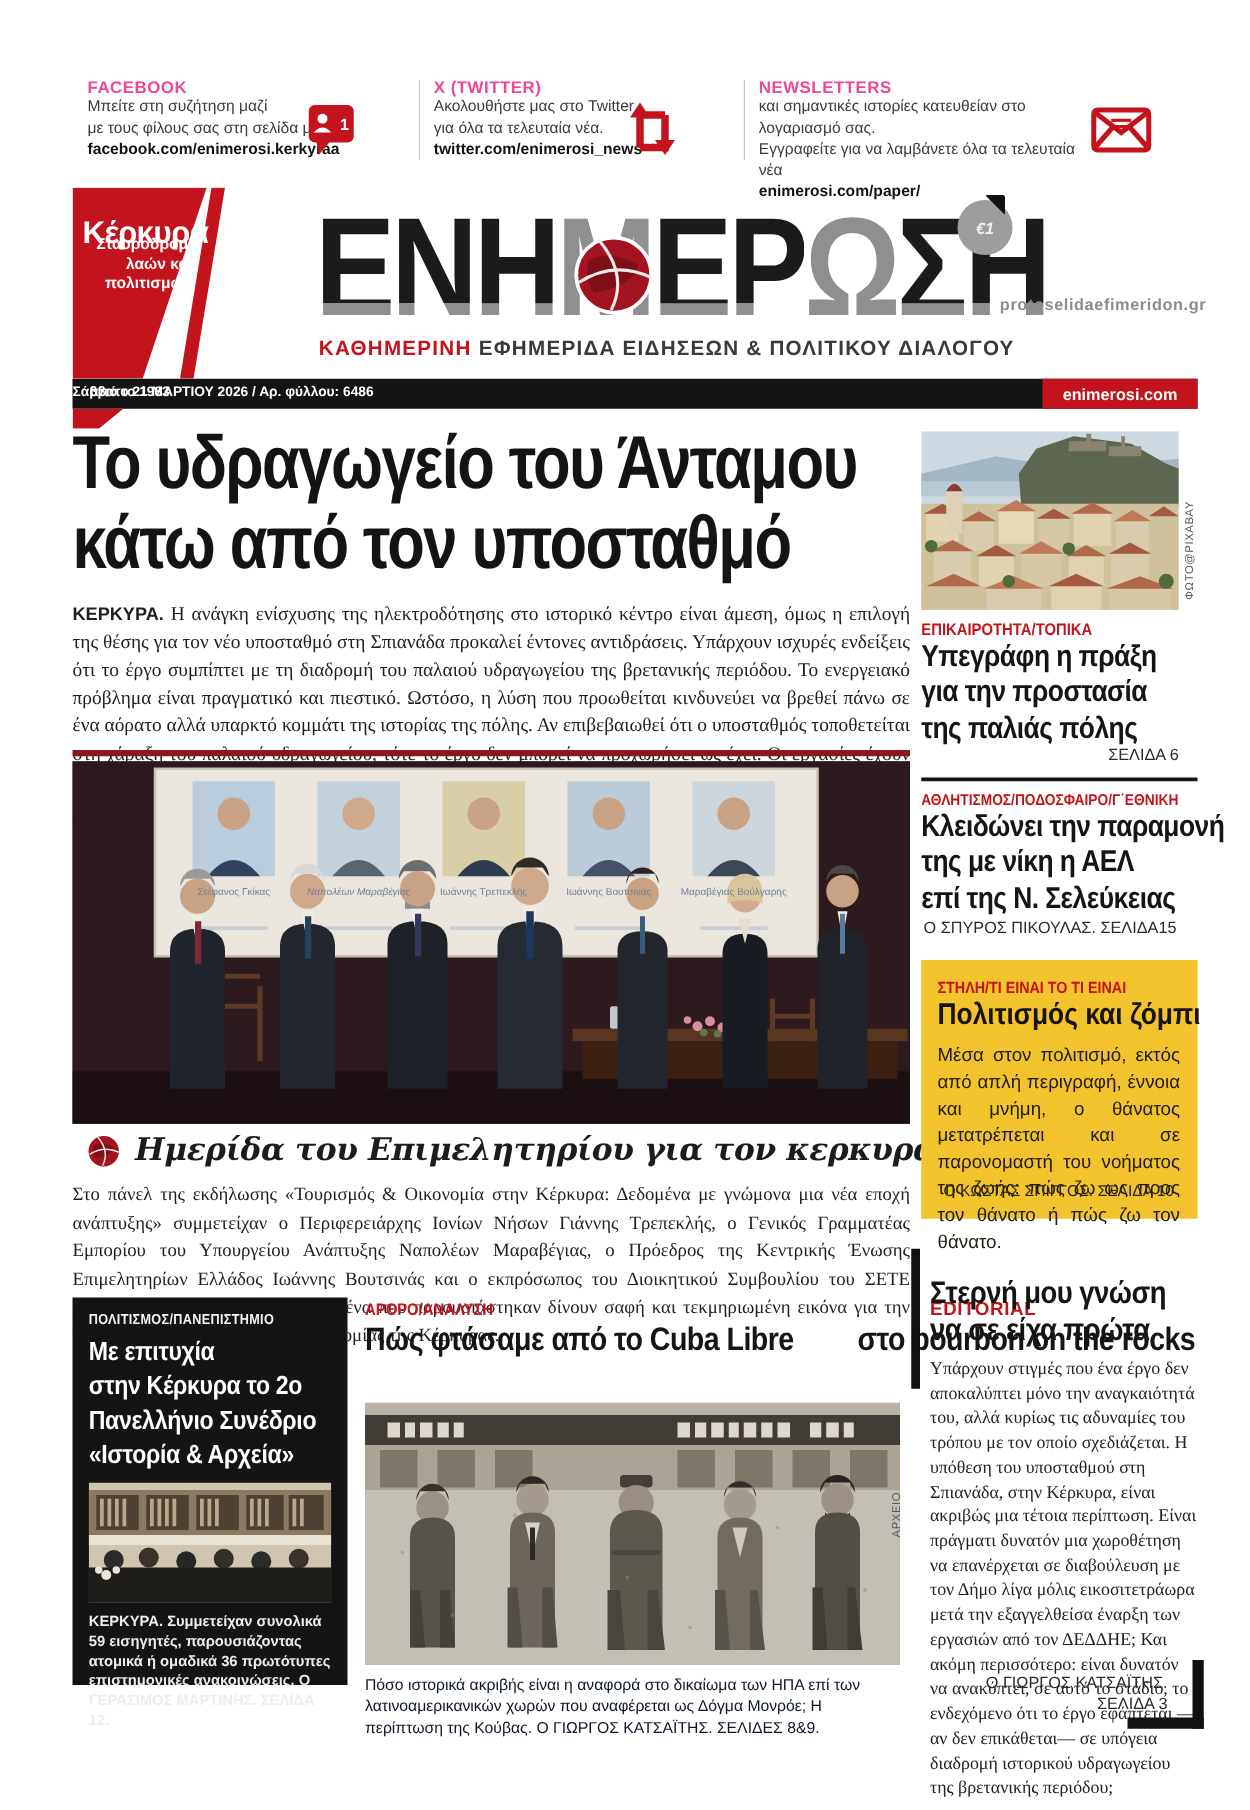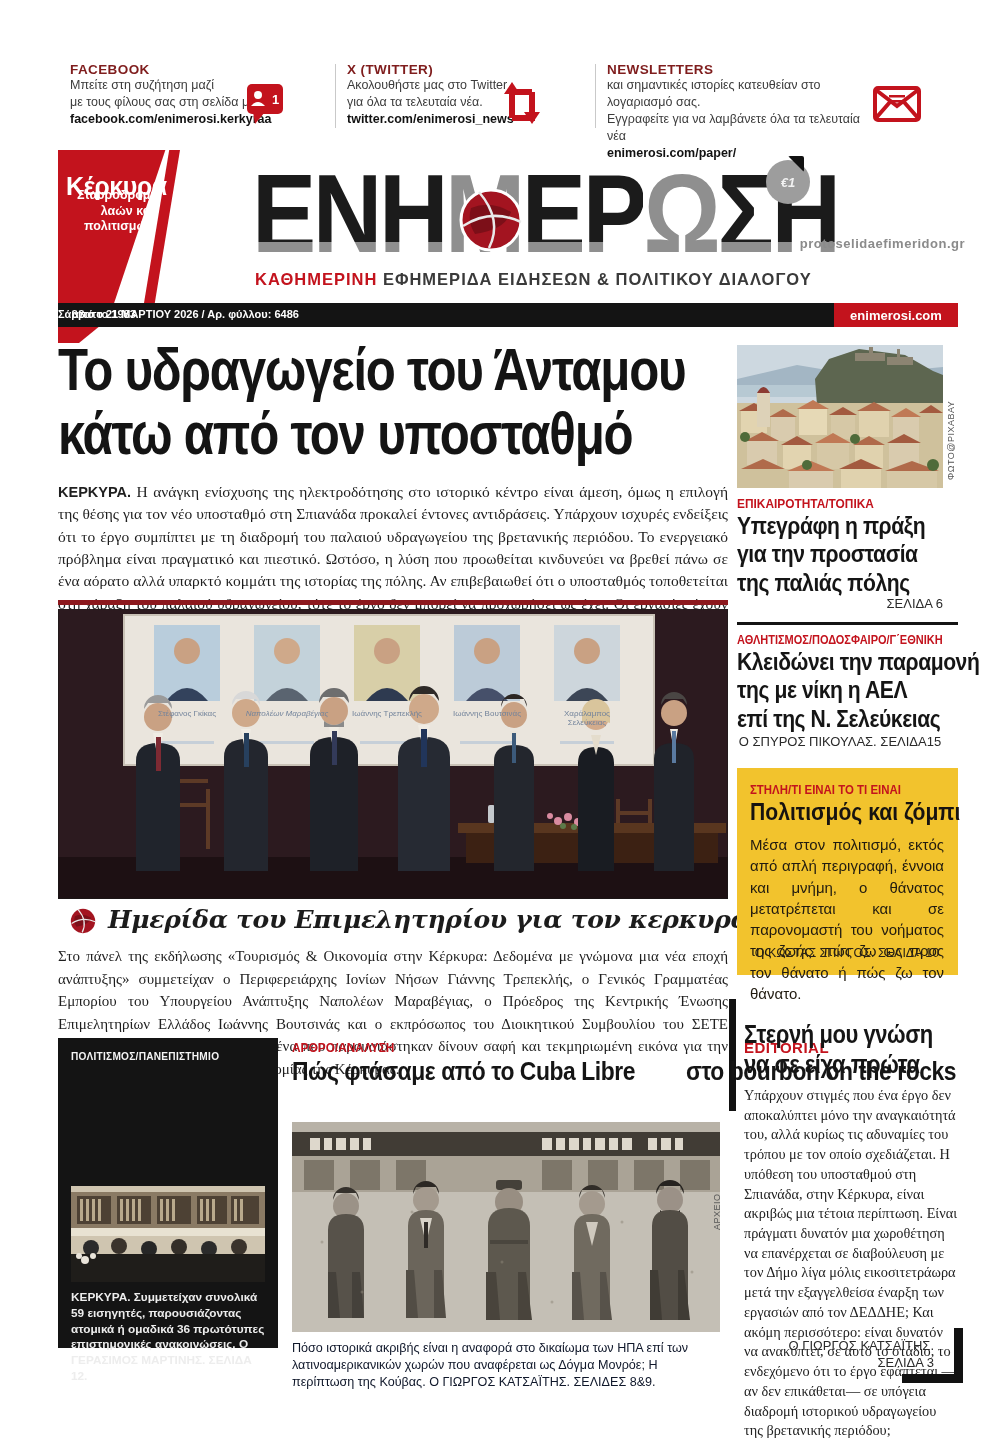--- a/index.html
+++ b/index.html
@@ -2,21 +2,21 @@
 <html><head>
 <meta charset="utf-8">
 <style>
   html,body{margin:0;padding:0;background:#e9e9e9;}
   #page{position:relative;width:1000px;height:1448px;background:#ffffff;overflow:hidden;
         font-family:"Liberation Sans",sans-serif;color:#1a1a1a;}
   .abs{position:absolute;}
   .cond{display:inline-block;transform:scaleX(.82);transform-origin:0 0;white-space:nowrap;}
   .cond85{display:inline-block;transform:scaleX(.88);transform-origin:0 0;white-space:nowrap;}
   
-  .soc-title{font-weight:bold;font-size:13.5px;letter-spacing:.4px;color:#7f1d1d;}
+  .soc-title{font-weight:bold;font-size:13.5px;letter-spacing:.4px;color:#ec4899;}
   .soc-line{font-size:12.5px;color:#3c3c3c;line-height:1.35;}
   .soc-link{font-weight:bold;font-size:12.5px;color:#121212;line-height:1.4;}
   .vdiv{width:1px;background:#c9c9c9;}
   
   .regionbox{background:#c3131d;clip-path:polygon(0 0,88% 0,46% 100%,0 100%);}
   .regionstripe{background:#c3131d;clip-path:polygon(82% 0,100% 0,58% 100%,40% 100%);}
   .region-title{color:#fff;font-weight:bold;font-size:25px;letter-spacing:-.5px;}
   .region-sub{color:#fff;font-weight:bold;font-size:12.5px;line-height:1.25;}
   .logo-line{white-space:nowrap;transform:scaleX(.86);transform-origin:0 0;}
   .lg{font-weight:bold;font-size:112px;line-height:1;letter-spacing:-4px;
@@ -283,21 +283,21 @@
             <polygon points="56,120 64,120 60,142" fill="#f0ece4"></polygon>
             <rect x="58" y="122" width="4" height="32" fill="#5a7aa0"></rect>
           </g>
       </g>
       <rect x="0" y="0" width="670" height="290" fill="none" stroke="#1a1a1a" stroke-width="1"></rect>
     </svg>
     <span class="pname" style="left:86px;top:100px;">Στέφανος Γκίκας</span>
     <span class="pname" style="left:186px;top:100px;font-style:italic;">Ναπολέων Μαραβέγιας</span>
     <span class="pname" style="left:286px;top:100px;">Ιωάννης Τρεπεκλής</span>
     <span class="pname" style="left:386px;top:100px;">Ιωάννης Βουτσινάς</span>
-    <span class="pname" style="left:486px;top:100px;">Χαράλαμπος Σελεύκειας</span>
+    <span class="pname" style="left:486px;top:100px;">Μαραβέγιας Βούλγαρης</span>
   </div>
 
   <div class="abs" style="left:70px;top:908px;width:26px;height:26px;">
     <svg width="26" height="26" viewBox="0 0 64 64">
       <circle cx="32" cy="32" r="30" fill="#a31420"></circle>
       <path d="M12 20 q20 -8 40 4 q-6 18 -36 22 q-8 -12 -4 -26z" fill="#7c0f18"></path>
       <path d="M4 38 Q32 20 62 34" stroke="#e9e9e9" stroke-width="3" fill="none"></path>
       <path d="M20 4 Q44 32 30 60" stroke="#e9e9e9" stroke-width="3" fill="none"></path>
     </svg>
   </div>
@@ -394,20 +394,26 @@
     <div class="sec-head cond85" style="font-size:25px;">Στερνή μου γνώση</div>
     <div class="sec-head cond85" style="font-size:25px;">να σε είχα πρώτα</div>
   </div>
   <div class="abs edit-body" style="left:744px;top:1086px;width:214px;">Υπάρχουν στιγμές που ένα έργο δεν αποκαλύπτει μόνο την αναγκαιότητά του, αλλά κυρίως τις αδυναμίες του τρόπου με τον οποίο σχεδιάζεται. Η υπόθεση του υποσταθμού στη Σπιανάδα, στην Κέρκυρα, είναι ακριβώς μια τέτοια περίπτωση. Είναι πράγματι δυνατόν μια χωροθέτηση να επανέρχεται σε διαβούλευση με τον Δήμο λίγα μόλις εικοσιτετράωρα μετά την εξαγγελθείσα έναρξη των εργασιών από τον ΔΕΔΔΗΕ; Και ακόμη περισσότερο: είναι δυνατόν να ανακύπτει, σε αυτό το στάδιο, το ενδεχόμενο ότι το έργο εφάπτεται —αν δεν επικάθεται— σε υπόγεια διαδρομή ιστορικού υδραγωγείου της βρετανικής περιόδου;</div>
   <div class="abs page-ref" style="left:744px;top:1338px;width:190px;text-align:right;">Ο ΓΙΩΡΓΟΣ ΚΑΤΣΑΪΤΗΣ.</div>
   <div class="abs page-ref" style="left:744px;top:1355px;width:190px;text-align:right;">ΣΕΛΙΔΑ 3</div>
   <div class="bracket abs" style="left:902px;top:1328px;width:52px;height:46px;"></div>
 
   <div class="blackbox abs" style="left:58px;top:1038px;width:220px;height:310px;">
     <div class="abs bb-label cond85" style="left:13px;top:12px;">ΠΟΛΙΤΙΣΜΟΣ/ΠΑΝΕΠΙΣΤΗΜΙΟ</div>
+    <div class="abs" style="left:13px;top:30px;">
+      <div class="bb-head cond85">Με επιτυχία</div>
+      <div class="bb-head cond85">στην Κέρκυρα το 2ο</div>
+      <div class="bb-head cond85">Πανελλήνιο Συνέδριο</div>
+      <div class="bb-head cond85">«Ιστορία &amp; Αρχεία»</div>
+    </div>
     <div class="abs" style="left:13px;top:148px;width:194px;height:96px;">
       <svg width="194" height="96" viewBox="0 0 194 96">
         <rect width="194" height="96" fill="#cfc5b0"></rect>
         <rect x="0" y="6" width="194" height="36" fill="#8a7a64"></rect>
         <g fill="#4d4134">
           <rect x="6" y="10" width="34" height="28"></rect>
             <rect x="46" y="10" width="34" height="28"></rect>
           <rect x="86" y="10" width="34" height="28"></rect>
             <rect x="126" y="10" width="30" height="28"></rect>
             <rect x="160" y="10" width="28" height="28"></rect>

